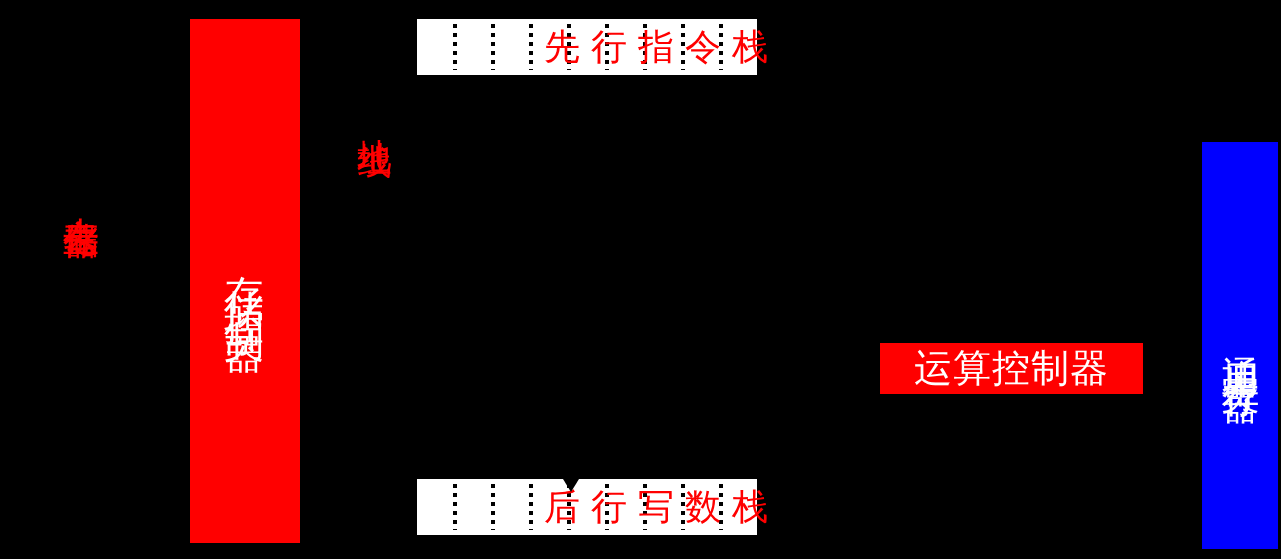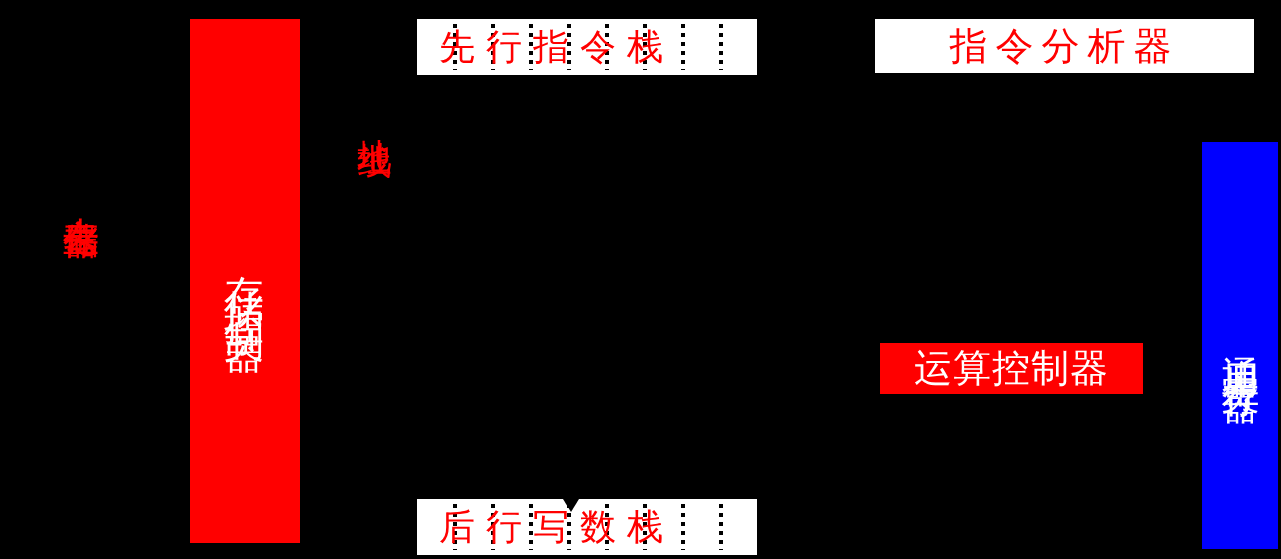--- a/index.html
+++ b/index.html
@@ -17,24 +17,24 @@
     display:flex;align-items:center;justify-content:center;}
   #mem-ctl .v-text{font-size:40px;letter-spacing:15px;color:#ffffff;}
 
   
   #addr-line{position:absolute;left:352px;top:112px;font-size:34px;letter-spacing:3px;color:#ff0000;}
 
   
   .stack{position:absolute;left:417px;width:340px;height:56px;background:#ffffff;}
   #stack-0{top:19px;}
   #stack-1{top:244px;}
-  #stack-2{top:479px;margin-top:20px;}
+  #stack-2{top:479px;}
   .cell-line{position:absolute;top:5px;bottom:5px;width:4px;z-index:1;
     background-image:repeating-linear-gradient(to bottom,#000 0 4px,transparent 4px 9px);}
-  .stack-label{position:absolute;inset:0;display:flex;align-items:center;justify-content:flex-start;z-index:2;}
+  .stack-label{position:absolute;inset:0;display:flex;align-items:center;justify-content:flex-end;z-index:2;}
   .stack-label span{position:relative;left:22px;font-size:36px;letter-spacing:11px;color:#ff0000;}
   .stack-arrow{position:absolute;left:146px;top:0;width:0;height:0;z-index:3;
     border-left:8px solid transparent;border-right:8px solid transparent;border-top:13px solid #000;}
 
   
   #analyzer{position:absolute;left:875px;top:19px;width:379px;height:54px;background:#ffffff;
     display:flex;align-items:center;justify-content:center;}
   #analyzer span{font-size:38px;letter-spacing:8px;color:#ff0000;}
 
   
@@ -91,23 +91,20 @@
       <div class="cell-line" style="left: 74px;"></div>
       <div class="cell-line" style="left: 112px;"></div>
       <div class="cell-line" style="left: 150px;"></div>
       <div class="cell-line" style="left: 188px;"></div>
       <div class="cell-line" style="left: 226px;"></div>
       <div class="cell-line" style="left: 264px;"></div>
       <div class="cell-line" style="left: 302px;"></div>
       <div class="stack-arrow"></div>
     </div>
 
-  <div id="analyzer">
-    <span>指令分析器</span>
-  </div>
 
 
   <div id="op-ctl">
     <span>运算控制器</span>
   </div>
 
 
   <div id="registers">
     <div class="v-text">通用寄存器</div>
   </div>

